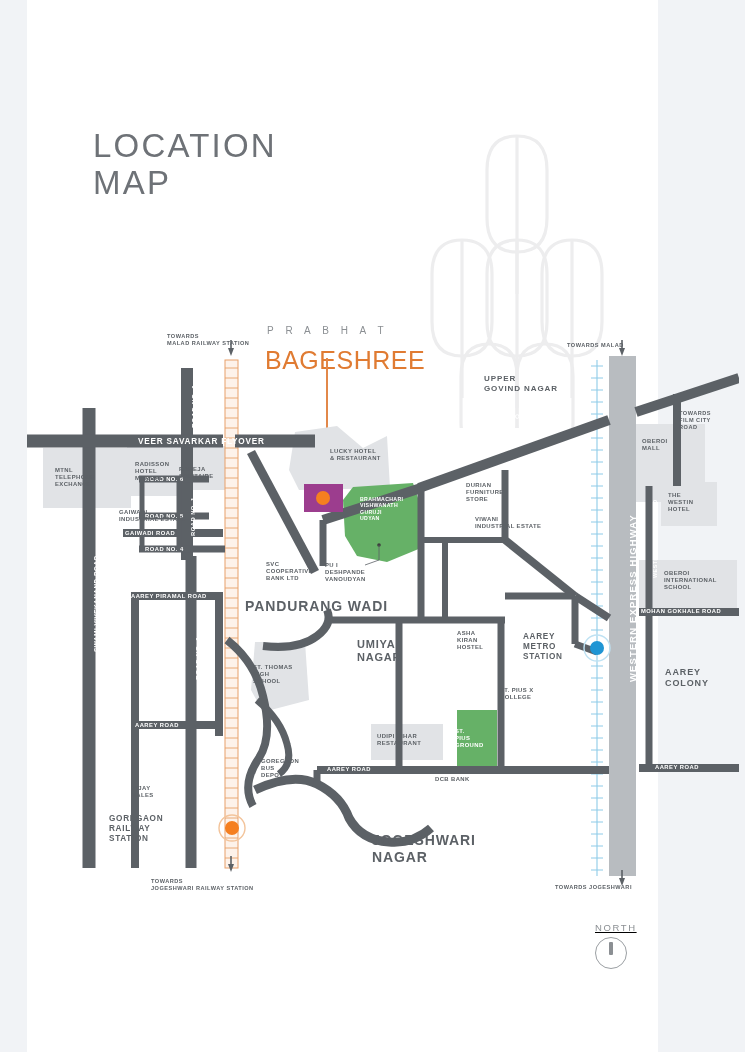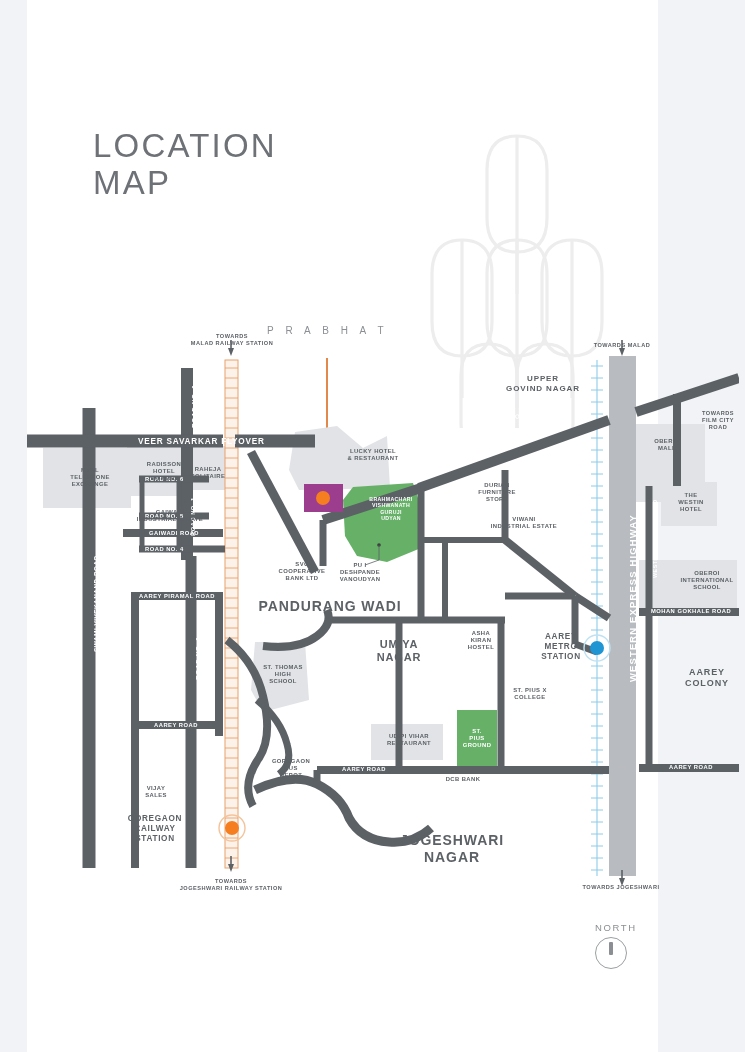--- a/index.html
+++ b/index.html
@@ -50,37 +50,37 @@
     color: #e07b32; font-weight: 300;
   }
   #brand-leader {
     position: absolute; left: 299px; top: 358px;
     width: 1.6px; height: 142px;
     background: #e2884a;
   }
   
   #map { position: absolute; left: 0; top: 0; width: 712px; height: 1052px; }
   
-  #north-block { position: absolute; left: 568px; top: 922px; width: 80px; }
+  #north-block { position: absolute; left: 568px; top: 922px; width: 80px; text-decoration: underline; }
   #north-label {
     font-size: 9.5px; letter-spacing: 1.6px; color: #8b8f93;
     margin-bottom: 4px;
   }
   #north-dial {
     width: 32px; height: 32px; border-radius: 50%;
     border: 1.4px solid #9b9fa3; position: relative;
   }
   #north-needle {
     position: absolute; left: 50%; top: 4px;
     width: 4px; height: 13px; margin-left: -2px;
     background: #8b8f93; border-radius: 1px;
   }
   
   .ml { position: absolute; font-family: "Liberation Sans", sans-serif;
-        font-weight: bold; color: #5c6166; text-align: center;
+        font-weight: bold; color: #5c6166; text-align: left;
         letter-spacing: .4px; line-height: 1.22; white-space: pre-line; }
   .ml.white { color: #ffffff; }
   .ml.big   { font-size: 14px; letter-spacing: .9px; }
   .ml.sm    { font-size: 5.9px; letter-spacing: .4px; }
   .ml.xs    { font-size: 5.2px; letter-spacing: .35px; }
   .ml.road  { font-size: 5.8px; letter-spacing: .5px; color:#ffffff; }
   .ml.dir   { font-size: 5.6px; letter-spacing: .5px; color:#5c6166; }
 </style>
 </head>
 <body>
@@ -102,20 +102,21 @@
     </g>
   </svg>
 
   <div id="title-block">
     <span class="tline">LOCATION</span>
     <span class="tline">MAP</span>
   </div>
 
   <div id="brand">
     <div id="brand-top">P R A B H A T</div>
+    <div id="brand-main">BAGESHREE</div>
   </div>
   <div id="brand-leader"></div>
 
   <svg id="map" viewBox="0 0 712 1052">
 
     <g fill="#e1e3e6">
       <rect x="16" y="448" width="88" height="60"></rect>
       <rect x="100" y="446" width="66" height="50"></rect>
       <rect x="144" y="446" width="62" height="44"></rect>
       <polygon points="268,432 310,426 336,448 360,436 363,488 272,490 262,470"></polygon>

